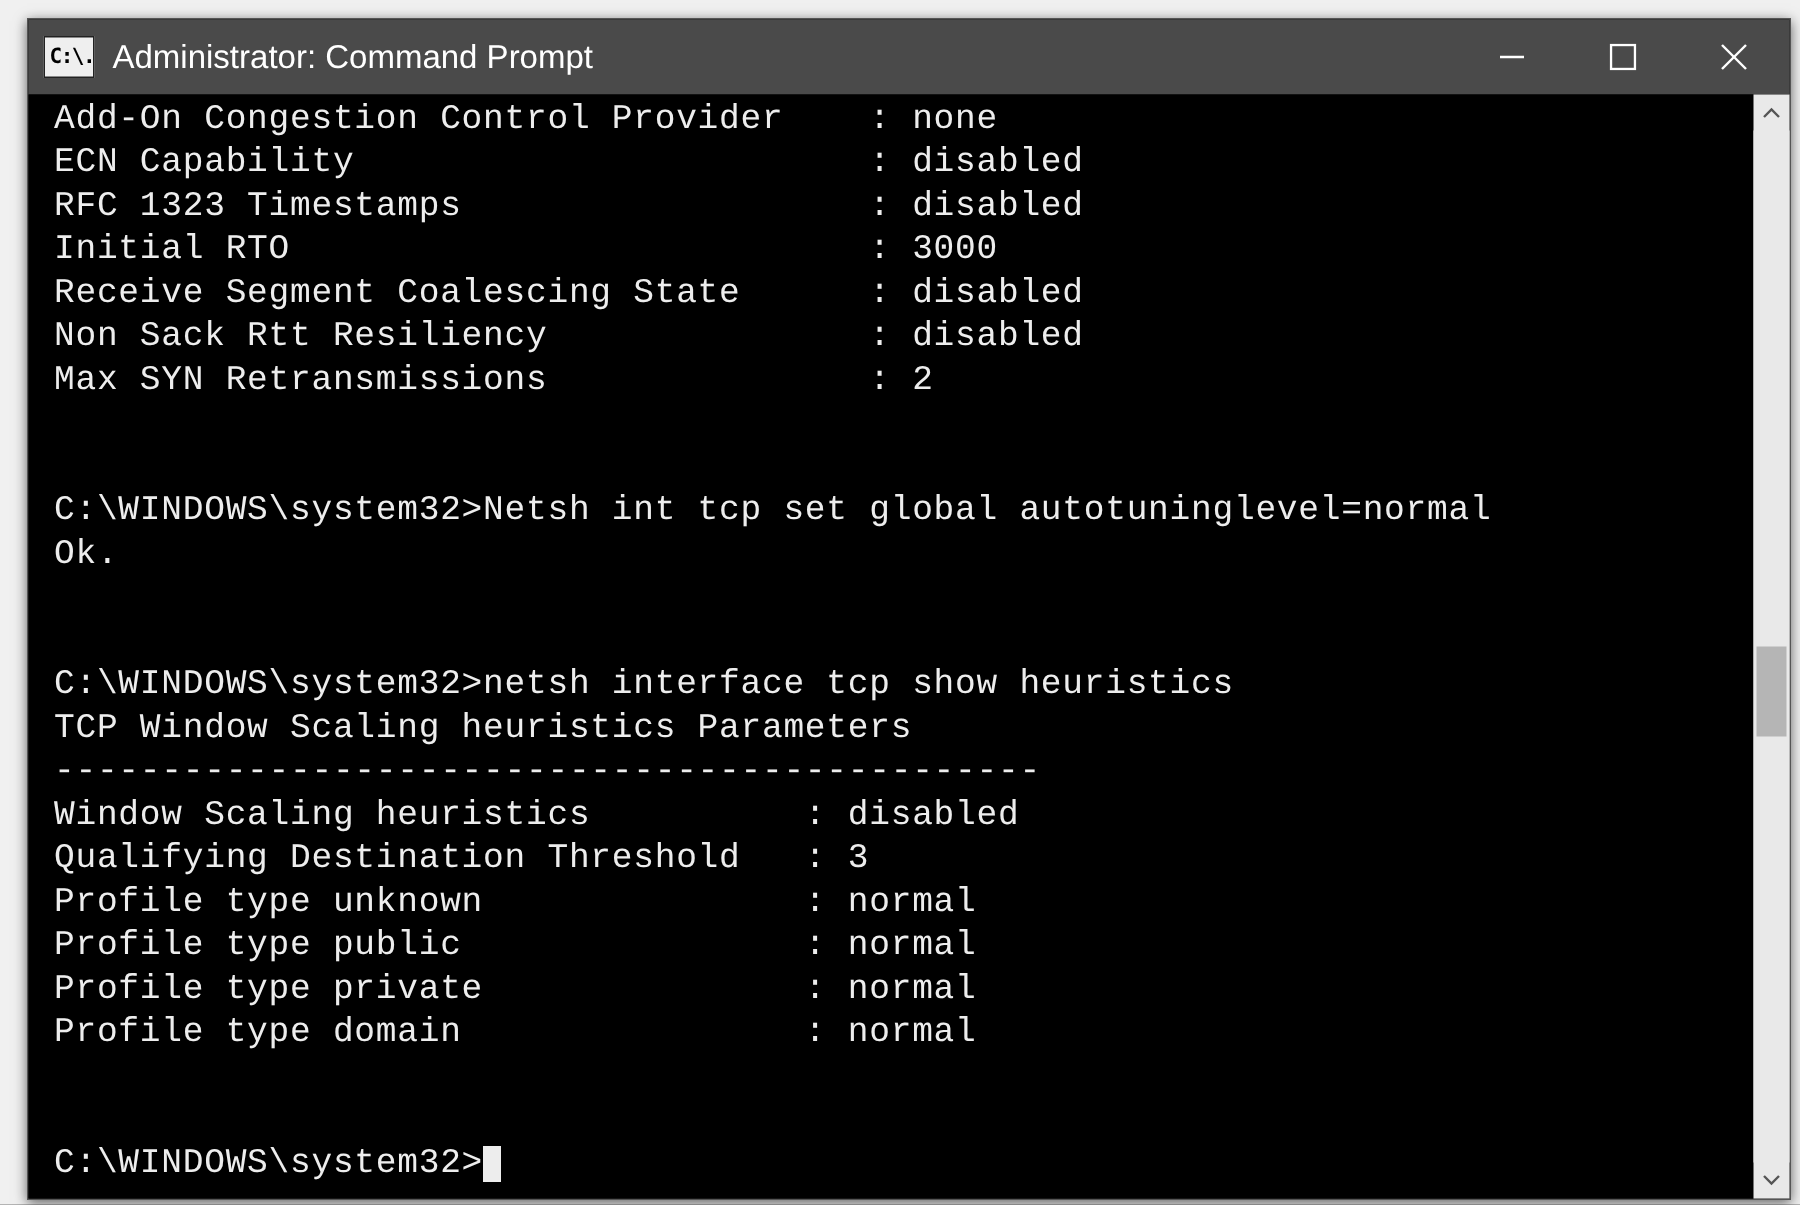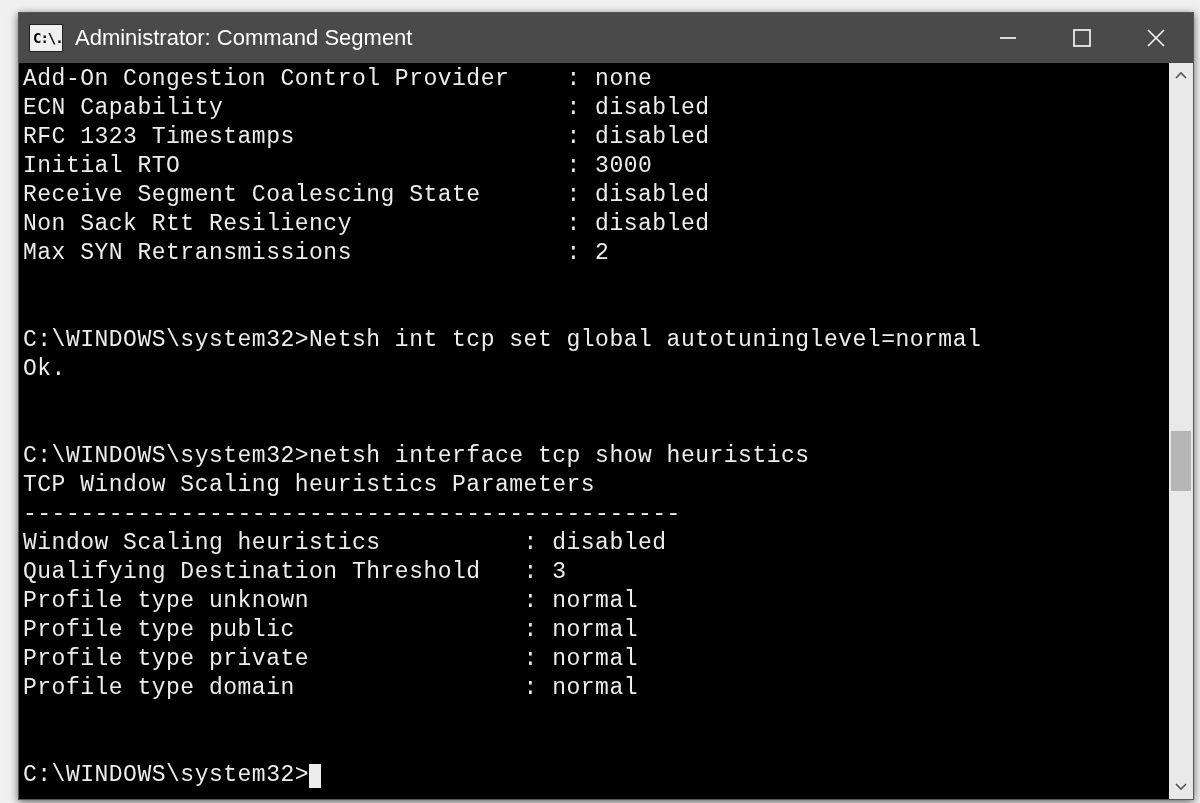--- a/index.html
+++ b/index.html
@@ -72,21 +72,21 @@
     min-height: 0;
   }
   .terminal {
     flex: 1;
     background: #000;
     color: #ededed;
     font-family: Consolas, 'Courier New', monospace;
     font-size: 23px;
     line-height: 29px;
     white-space: pre;
-    padding: 2px 0 0 4px;
+    padding: 2px 0 0 17px;
     overflow: hidden;
     letter-spacing: 0.5px;
   }
   .scrollbar {
     width: 24px;
     background: #e9e9e9;
     position: relative;
     flex-shrink: 0;
     display: flex;
     flex-direction: column;
@@ -124,21 +124,21 @@
   }
   @keyframes blink { 50% { opacity: 0; } }
 </style>
 </head>
 <body>
 
 <div class="window">
 
   <div class="title-bar">
     <div class="cmd-icon">C:\.</div>
-    <div class="title-text">Administrator: Command Segment</div>
+    <div class="title-text">Administrator: Command Prompt</div>
     <div class="win-controls">
       <div class="win-btn">
         <svg width="18" height="18" viewBox="0 0 18 18">
           <line x1="1" y1="9" x2="17" y2="9" stroke="#fff" stroke-width="1.6"></line>
         </svg>
       </div>
       <div class="win-btn">
         <svg width="18" height="18" viewBox="0 0 18 18">
           <rect x="1" y="1" width="16" height="16" fill="none" stroke="#fff" stroke-width="1.6"></rect>
         </svg>

